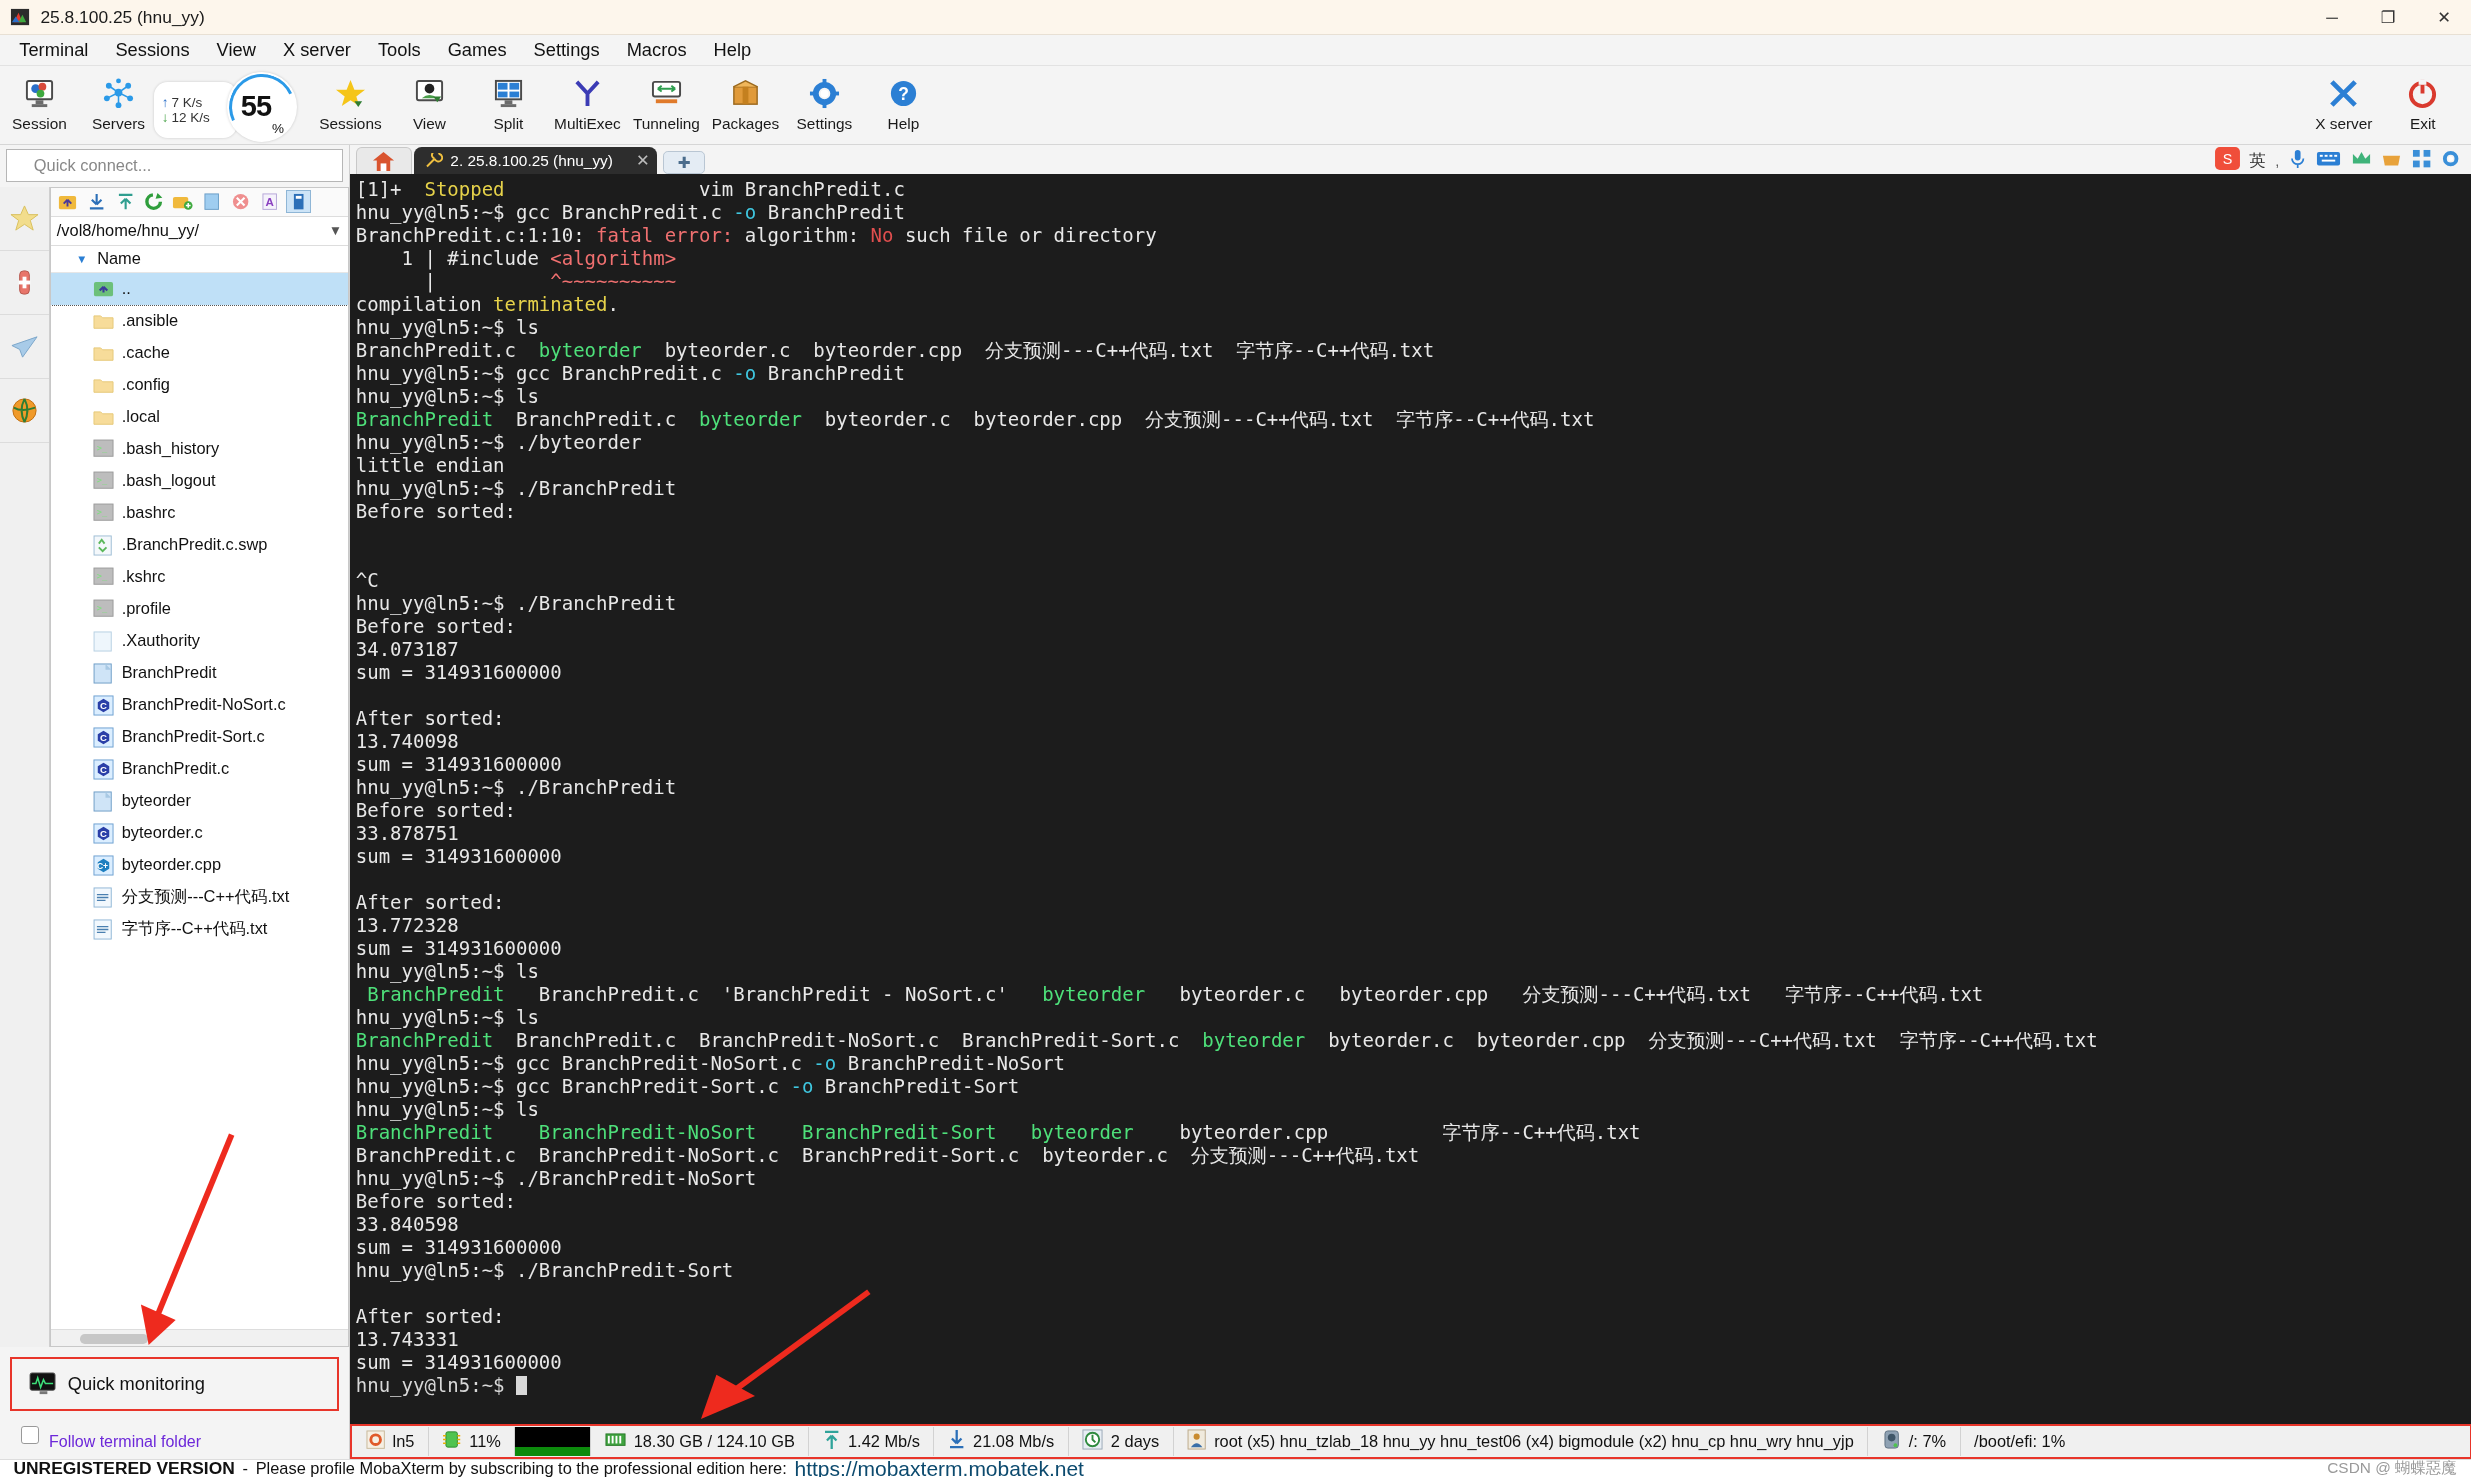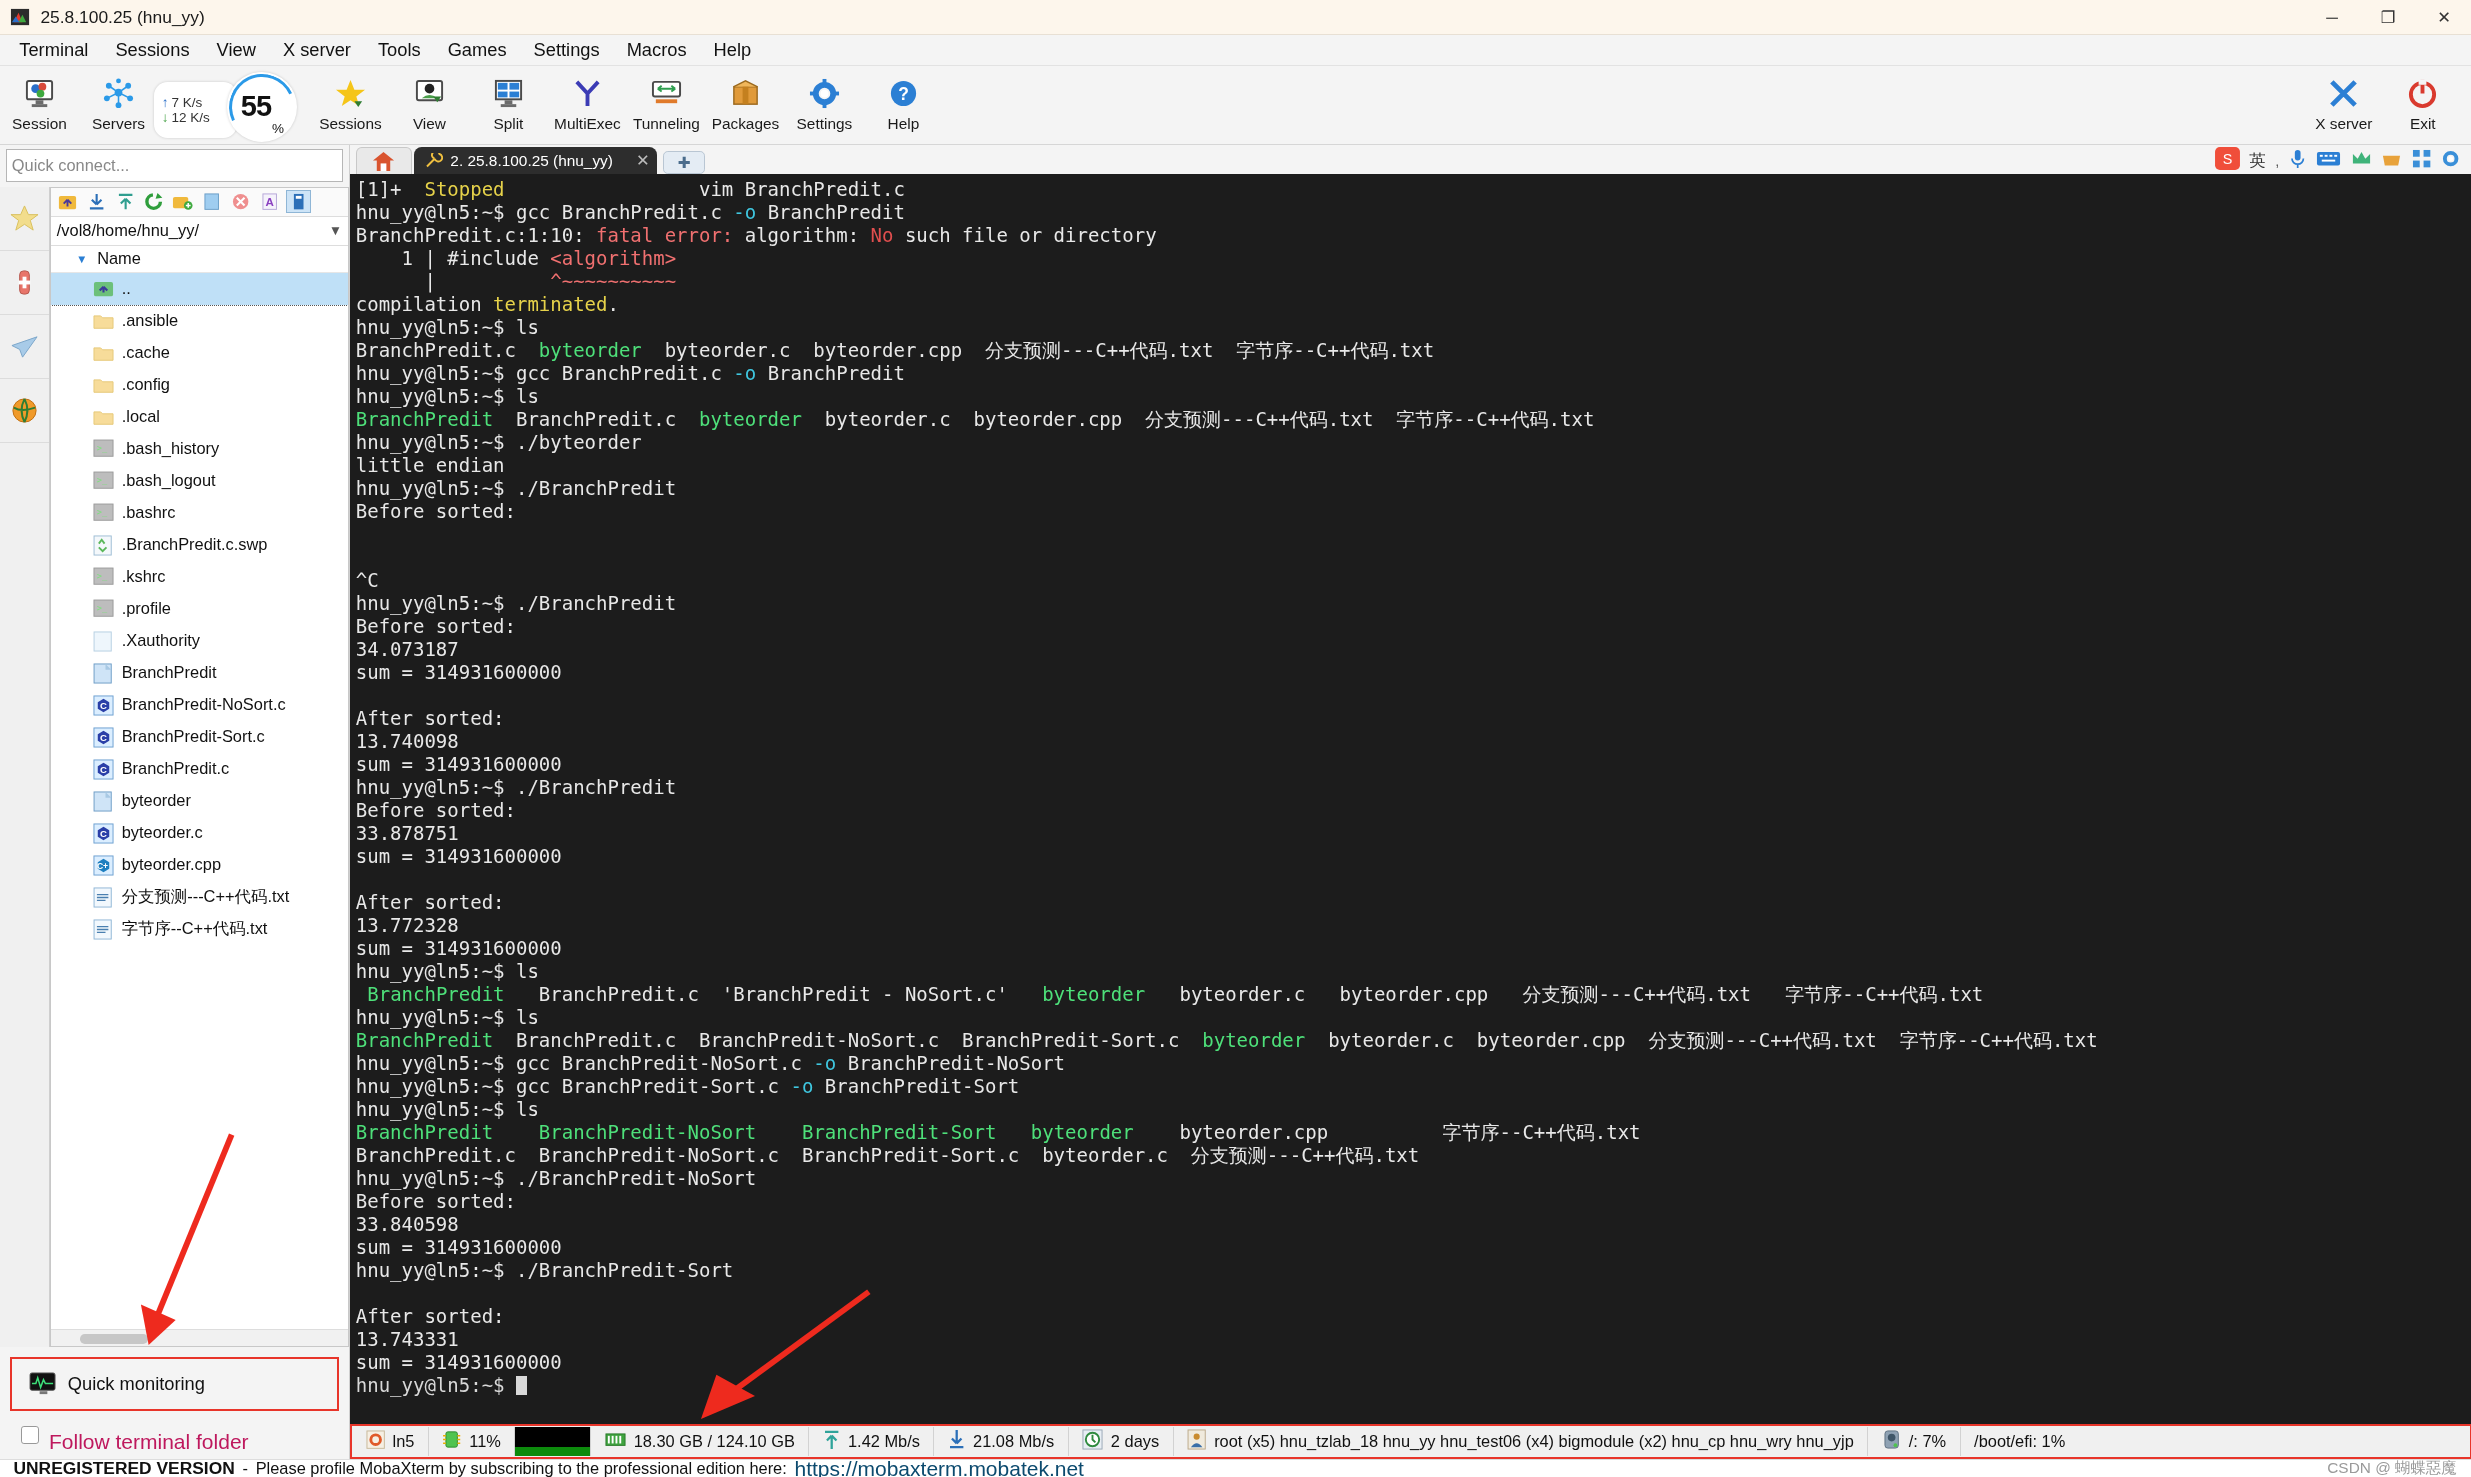--- a/index.html
+++ b/index.html
@@ -53,21 +53,21 @@
 
   .toolbar .right { margin-left: auto; display: flex; padding-right: 9.7px; }
 
   
   .main { flex: 1; display: flex; min-height: 0; }
 
   
   .leftpanel { width: 350px; background: #f4f4f4; display: flex; flex-direction: column;
                border-right: 1px solid #cfcfcf; flex: none; }
   .quickconnect { height: 33px; margin: 3.9px 5.8px 4.8px 5.8px; background: #fff; border: 1px solid #b6b6b6;
-                  display: flex; align-items: center; padding-left: 5px; font-size: 16.4px; color: #888; }
+                  display: flex; align-items: center; padding-left: 27px; font-size: 16.4px; color: #888; }
   .lp-body { flex: 1; display: flex; min-height: 0; }
   .vtabs { width: 50px; background: #f0f0f0; border-right: 1px solid #cfcfcf; flex: none; }
   .vtab { height: 64px; display: flex; align-items: center; justify-content: center;
           border-bottom: 1px solid #dcdcdc; }
   .browser { flex: 1; display: flex; flex-direction: column; background: #fff;
              border: 1px solid #c8c8c8; margin: 0 0 0 0; min-width: 0; }
   .sftp-toolbar { height: 29px; display: flex; align-items: center; gap: 3.9px;
                   padding: 1.9px 3.9px; background: #fafafa; border-bottom: 1px solid #ddd; }
   .sftp-toolbar .ic { width: 25px; height: 23px; display:flex; align-items:center; justify-content:center; }
   .pathbar { height: 29px; border-bottom: 1px solid #ddd; display: flex; align-items: center;
@@ -82,21 +82,21 @@
   .frow.sel { background: #bfe0f7; outline: 1px dotted #555; padding-left: 42px; }
   .fico { width: 21px; height: 19.3px; flex: none; position: relative; }
   .hscroll { height: 17.4px; background: #f1f1f1; border-top: 1px solid #ddd; position: relative; }
   .hscroll .thumb { position: absolute; left: 29px; top: 3.9px; width: 68px; height: 9.7px;
                     background: #c7c7c7; border-radius: 4.8px; }
   .remote-mon { margin: 9.7px 9.7px 0 9.7px; height: 54px; border: 2.9px solid #e8352a;
                 background: #f4f4f4; display: flex; align-items: center; gap: 9.7px; padding-left: 17.4px; }
   .remote-mon .lbl { font-size: 18.3px; color: #111; }
   .follow { height: 48px; display: flex; align-items: center; gap: 9.7px; padding-left: 21px; }
   .follow .cb { width: 18.3px; height: 18.3px; border: 1px solid #999; border-radius: 2.9px; background:#fff; }
-  .follow .lbl { font-size: 21px; color: #be185d; margin-top: 13px; }
+  .follow .lbl { font-size: 16px; color: #6d28d9; margin-top: 13px; }
 
   
   .rightside { flex: 1; display: flex; flex-direction: column; min-width: 0; background: #f4f4f4; }
   .tabstrip { height: 29px; background: #f4f4f4; display: flex; align-items: flex-end; padding-left: 5.8px; flex: none; }
   .hometab { width: 56px; height: 27px; background: #e9e9e9; border: 1px solid #c8c8c8;
              border-bottom: none; border-radius: 5.8px 5.8px 0 0; display:flex; align-items:center;
              justify-content:center; }
   .termtab { height: 27px; background: #2d2d2d; border-radius: 7.7px 7.7px 0 0; display: flex;
              align-items: center; gap: 7.7px; padding: 0 7.7px 0 11.6px; margin-left: 1.9px; color: #fff;
              font-size: 15.4px; }

